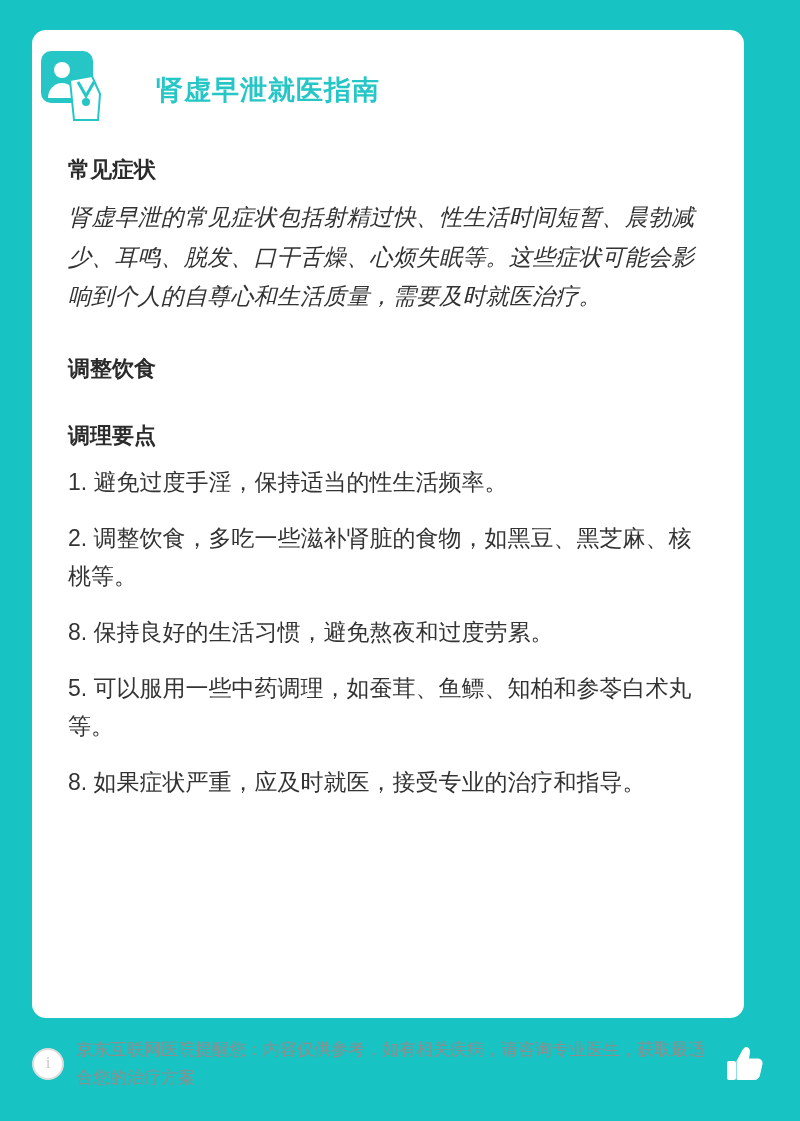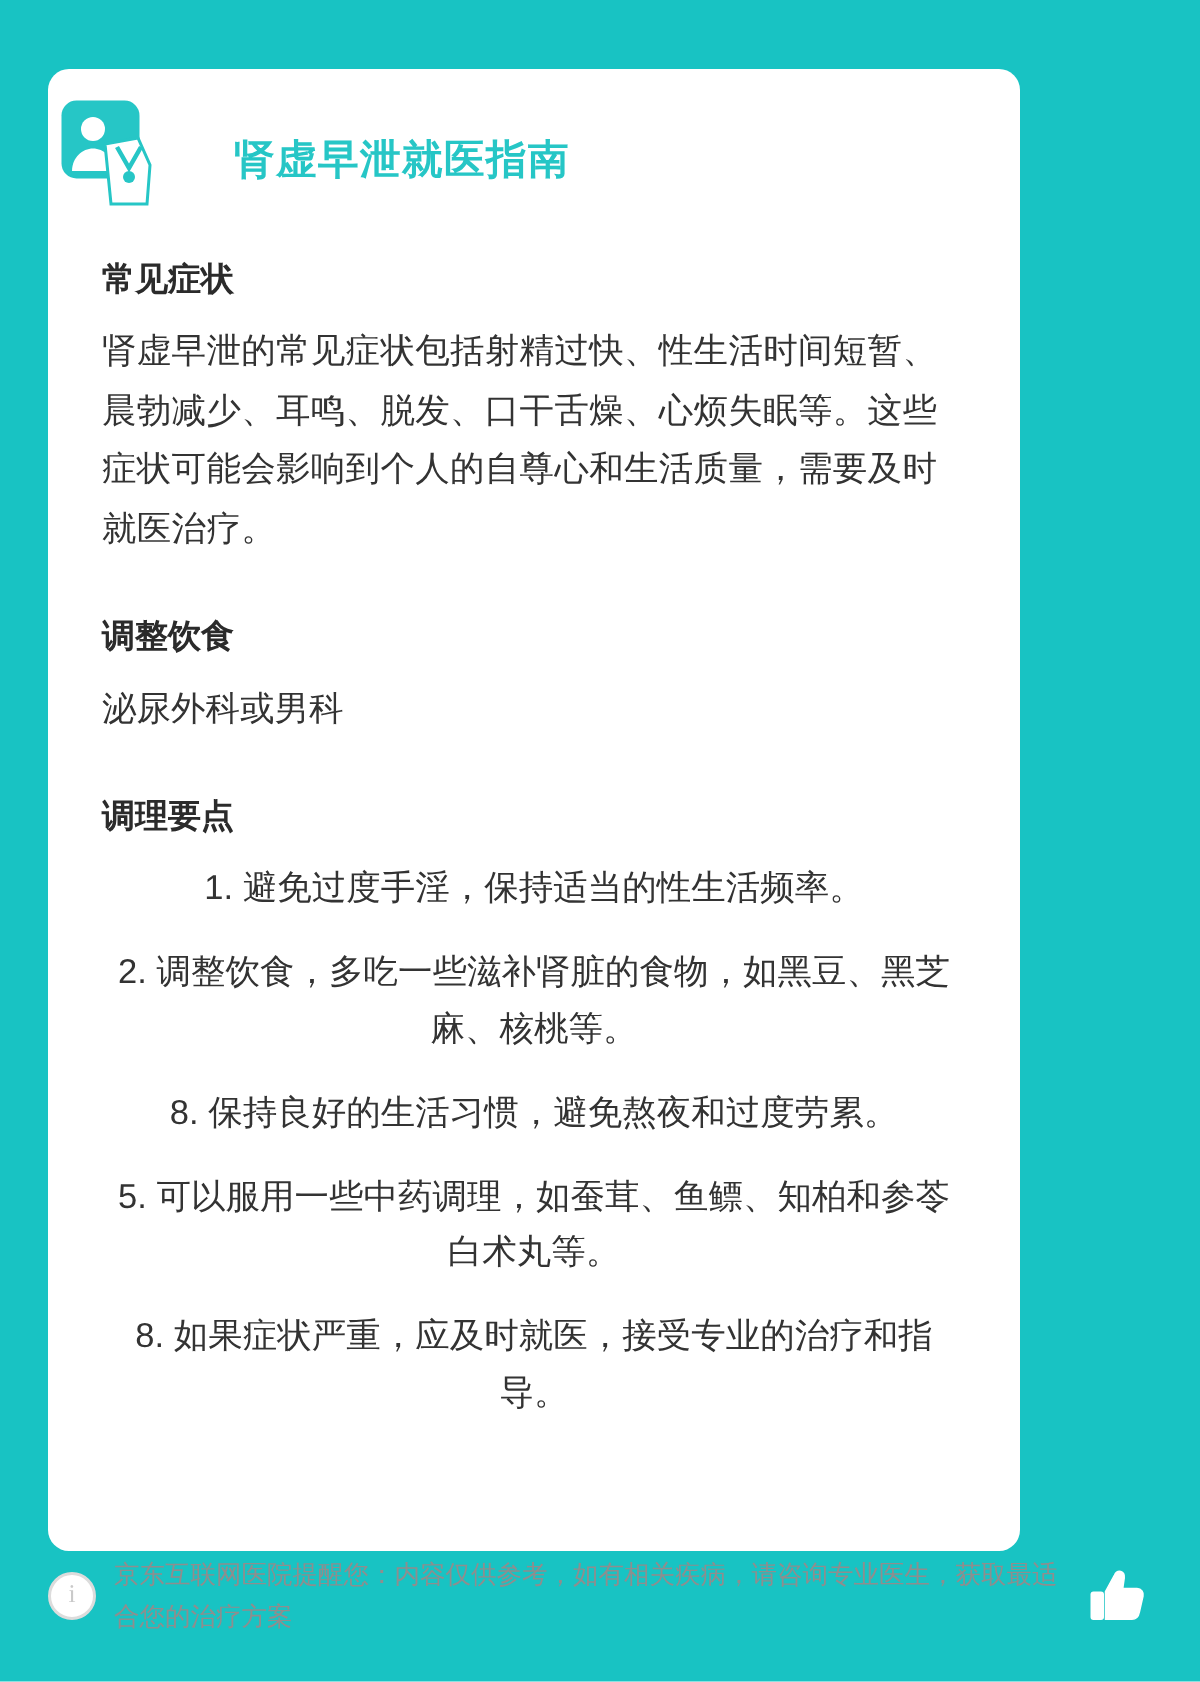--- a/index.html
+++ b/index.html
@@ -18,25 +18,24 @@
     position: relative;
     width: 800px;
     height: 1121px;
     box-sizing: border-box;
     padding: 30px 32px 0 32px;
   }
   .card {
     position: relative;
     background: #ffffff;
     border-radius: 14px;
-    width: 648px;
+    width: 712px;
     min-height: 988px;
     box-sizing: border-box;
     padding: 46px 36px 30px 36px;
-    margin-top: 16px;
   }
   
   .avatar-icon {
     position: absolute;
     left: 8px;
     top: 20px;
     width: 66px;
     height: 72px;
     z-index: 5;
   }
@@ -57,32 +56,32 @@
   }
   .section-heading.first {
     margin-top: 50px;
   }
   .body-text {
     font-size: 23px;
     color: #333333;
     line-height: 1.72;
     margin: 0;
     letter-spacing: 0.2px;
+    font-style: italic;
   }
   .plain-line {
     font-size: 23px;
     color: #333333;
     line-height: 1.7;
     margin: 0 0 6px 0;
   }
   .list {
     margin: 0;
     padding: 0;
     list-style: none;
-    text-align: center;
   }
   .list li {
     font-size: 23px;
     color: #333333;
     line-height: 1.65;
     margin-bottom: 18px;
   }
   .footer {
     position: absolute;
     left: 32px;
@@ -138,21 +137,20 @@
         <circle cx="46" cy="52" r="4" fill="#26c6c6"></circle>
       </svg>
     </span>
 
     <h1 class="title">肾虚早泄就医指南</h1>
 
     <h2 class="section-heading first">常见症状</h2>
     <p class="body-text">肾虚早泄的常见症状包括射精过快、性生活时间短暂、晨勃减少、耳鸣、脱发、口干舌燥、心烦失眠等。这些症状可能会影响到个人的自尊心和生活质量，需要及时就医治疗。</p>
 
     <h2 class="section-heading">调整饮食</h2>
-    <p class="plain-line">泌尿外科或男科</p>
 
     <h2 class="section-heading">调理要点</h2>
     <ul class="list">
       <li>1. 避免过度手淫，保持适当的性生活频率。</li>
       <li>2. 调整饮食，多吃一些滋补肾脏的食物，如黑豆、黑芝麻、核桃等。</li>
       <li>8. 保持良好的生活习惯，避免熬夜和过度劳累。</li>
       <li>5. 可以服用一些中药调理，如蚕茸、鱼鳔、知柏和参苓白术丸等。</li>
       <li>8. 如果症状严重，应及时就医，接受专业的治疗和指导。</li>
     </ul>
 

